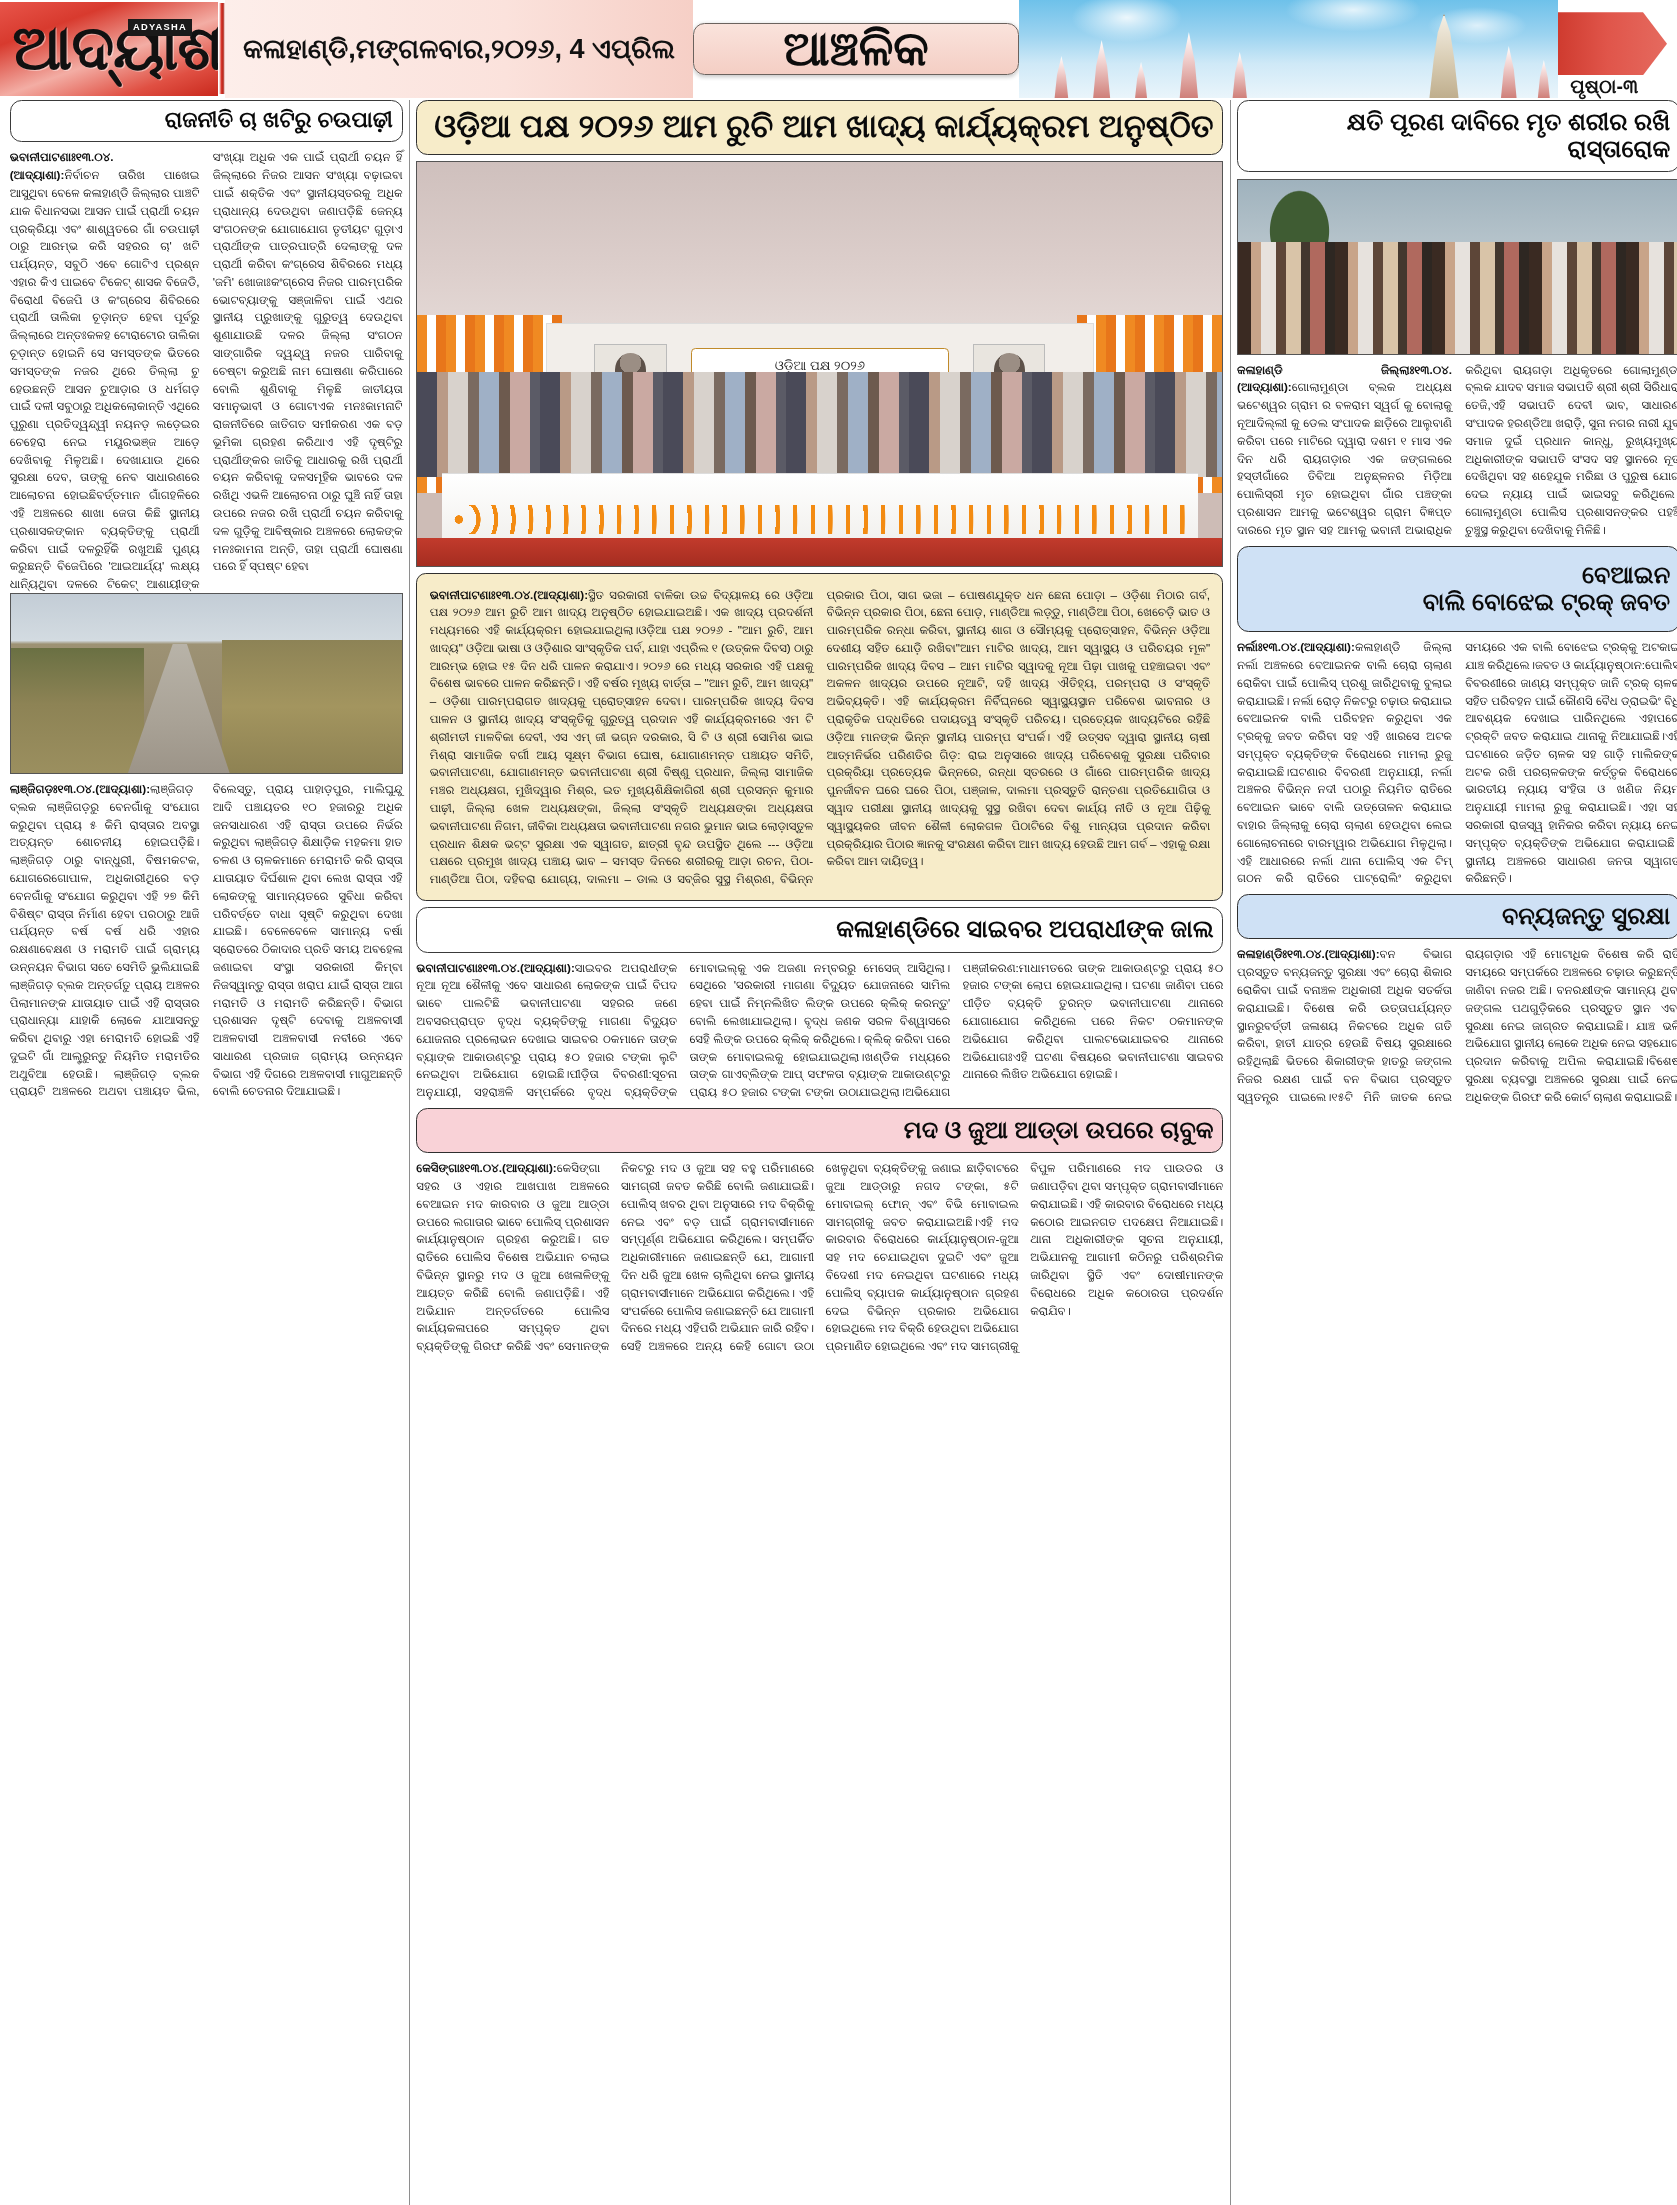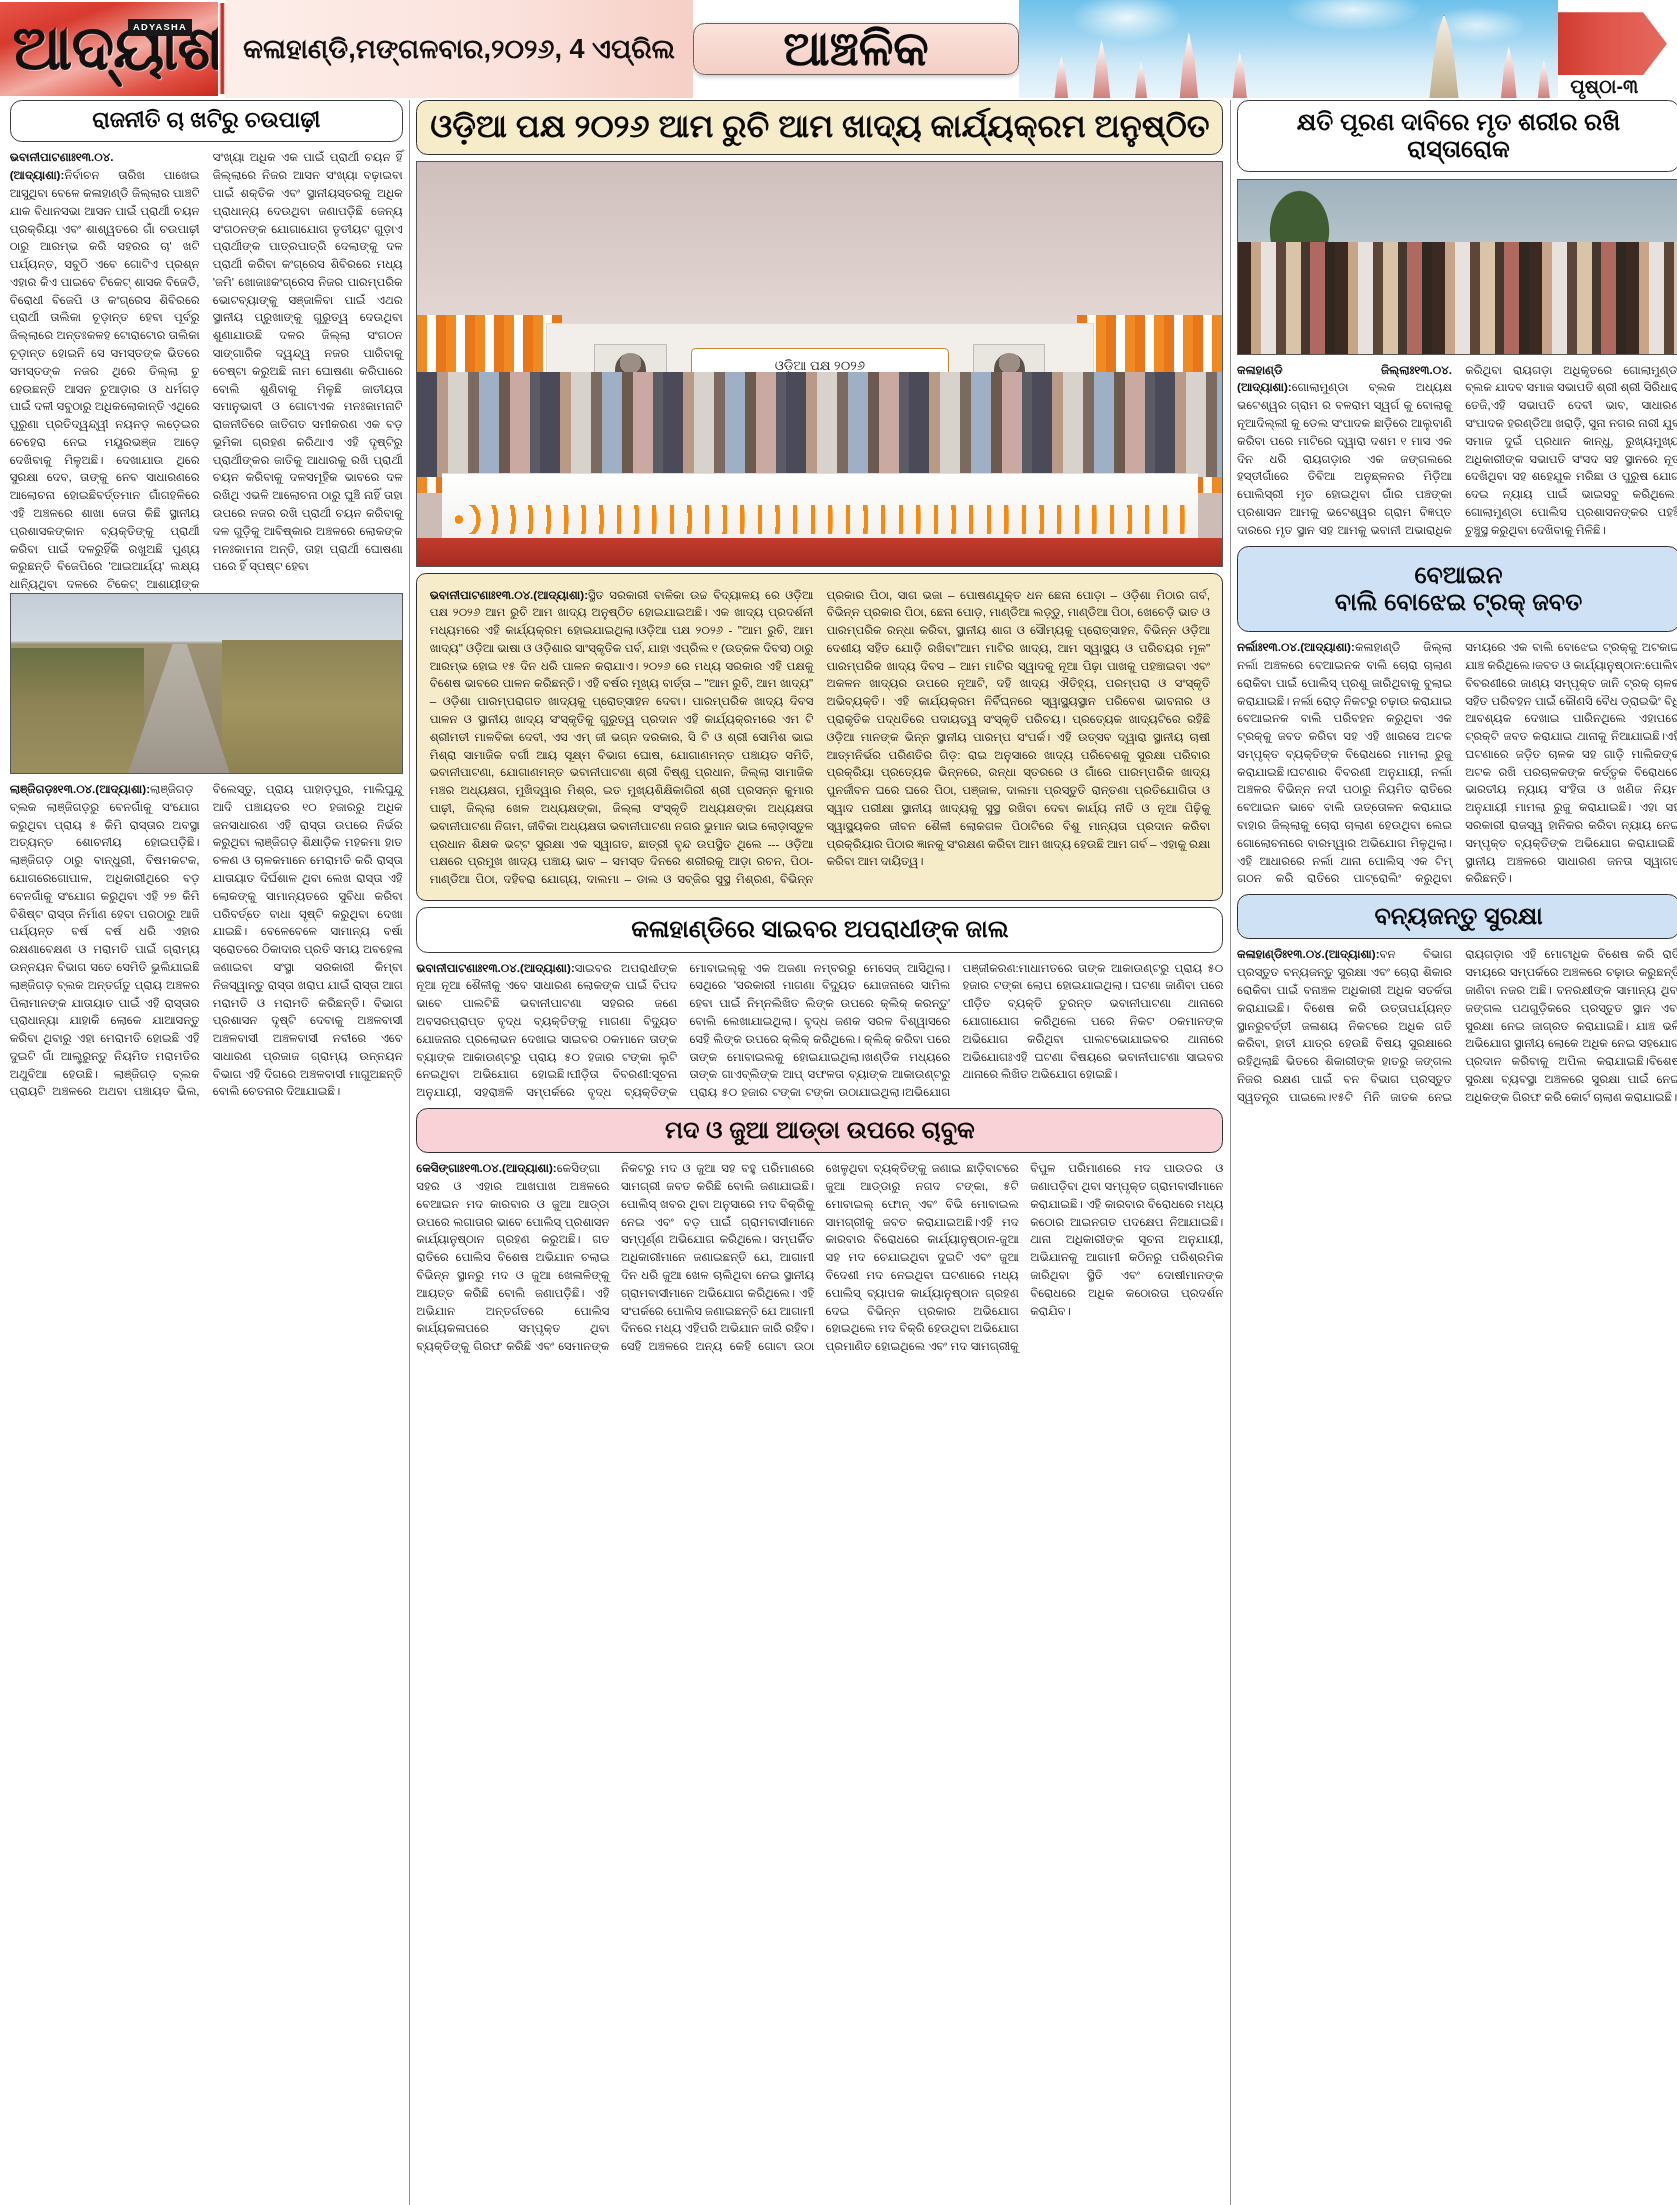--- a/index.html
+++ b/index.html
@@ -170,20 +170,21 @@
   }
   .hbox.cream { background:#f7ecc9; border-color:#2f2f2f; }
   .hbox.blue  { background:#cfe1f5; border-color:#2f2f2f; }
   .hbox.pink  { background:#f9d2d7; border-color:#2f2f2f; }
   .hbox h2 {
     margin:0;
     font-size: 22px;
     font-weight: bold;
     line-height: 1.12;
     color:#0a0a0a;
+    text-align:right;
   }
   .hbox.big h2 { font-size: 32px; line-height: 1.16; }
   .hbox.mid h2 { font-size: 24px; line-height: 1.14; }
 
   
   .body-text {
     font-size: 11.7px;
     line-height: 1.52;
     text-align: justify;
     text-align-last: left;

